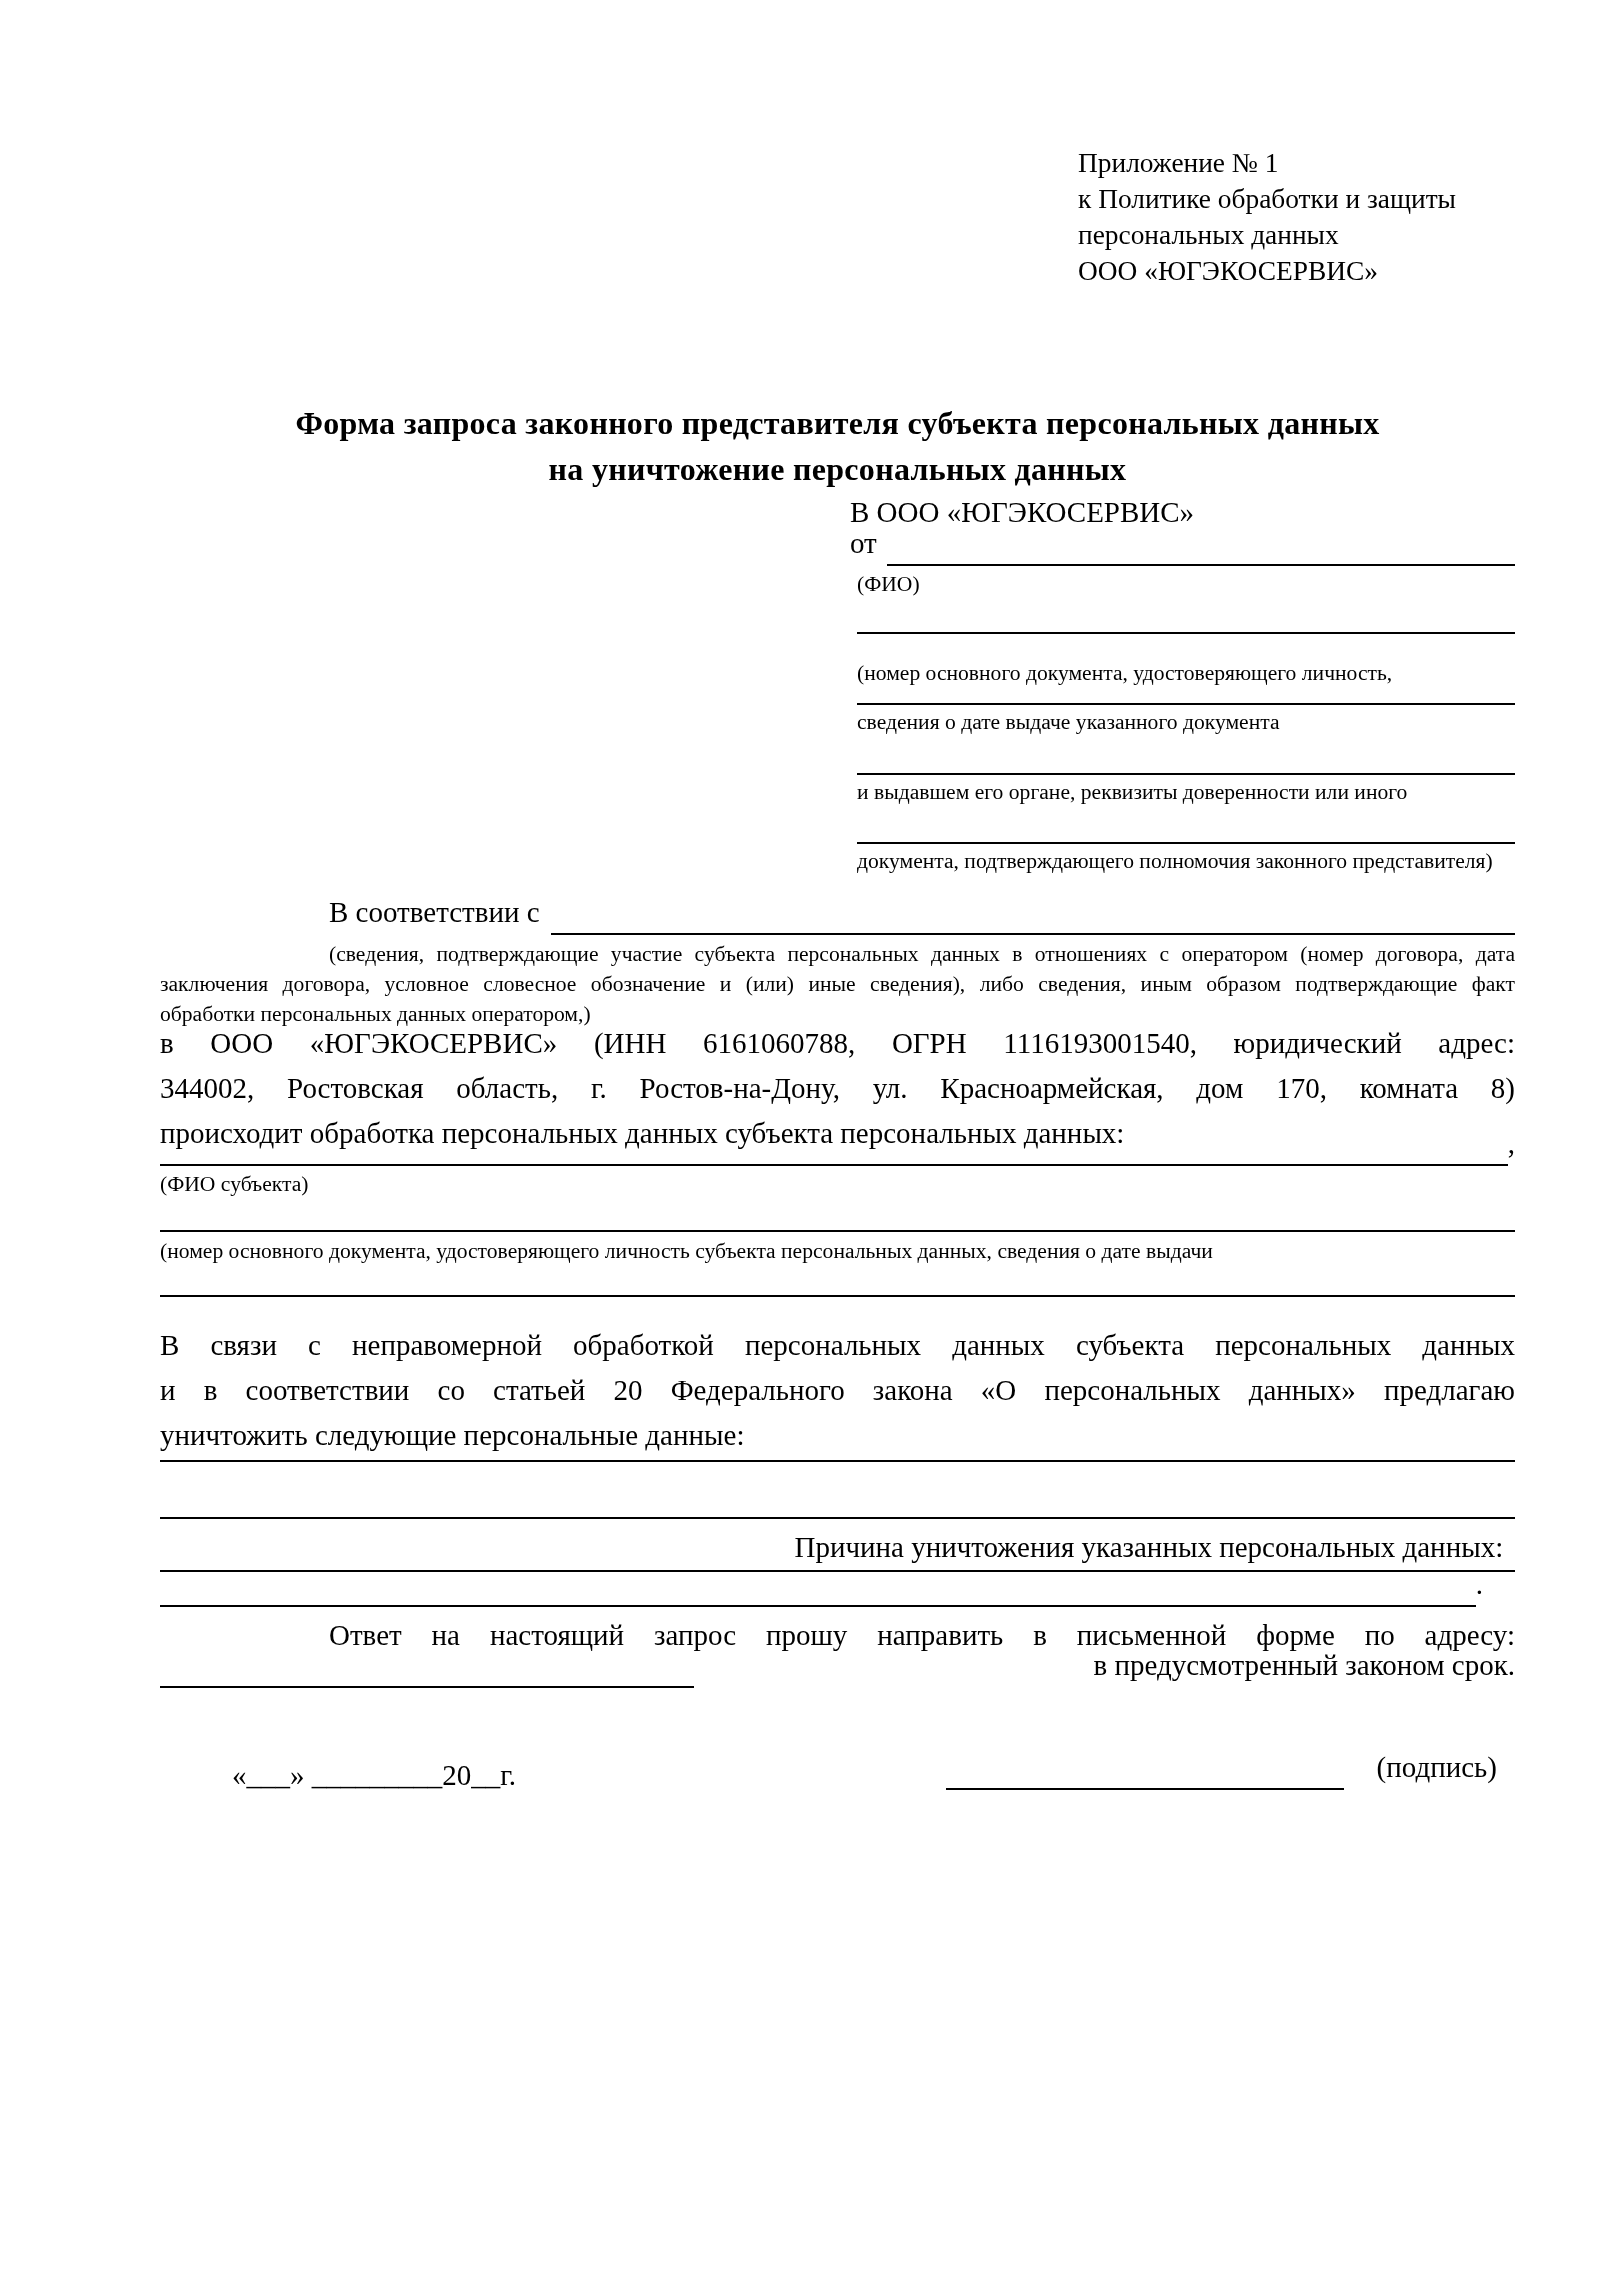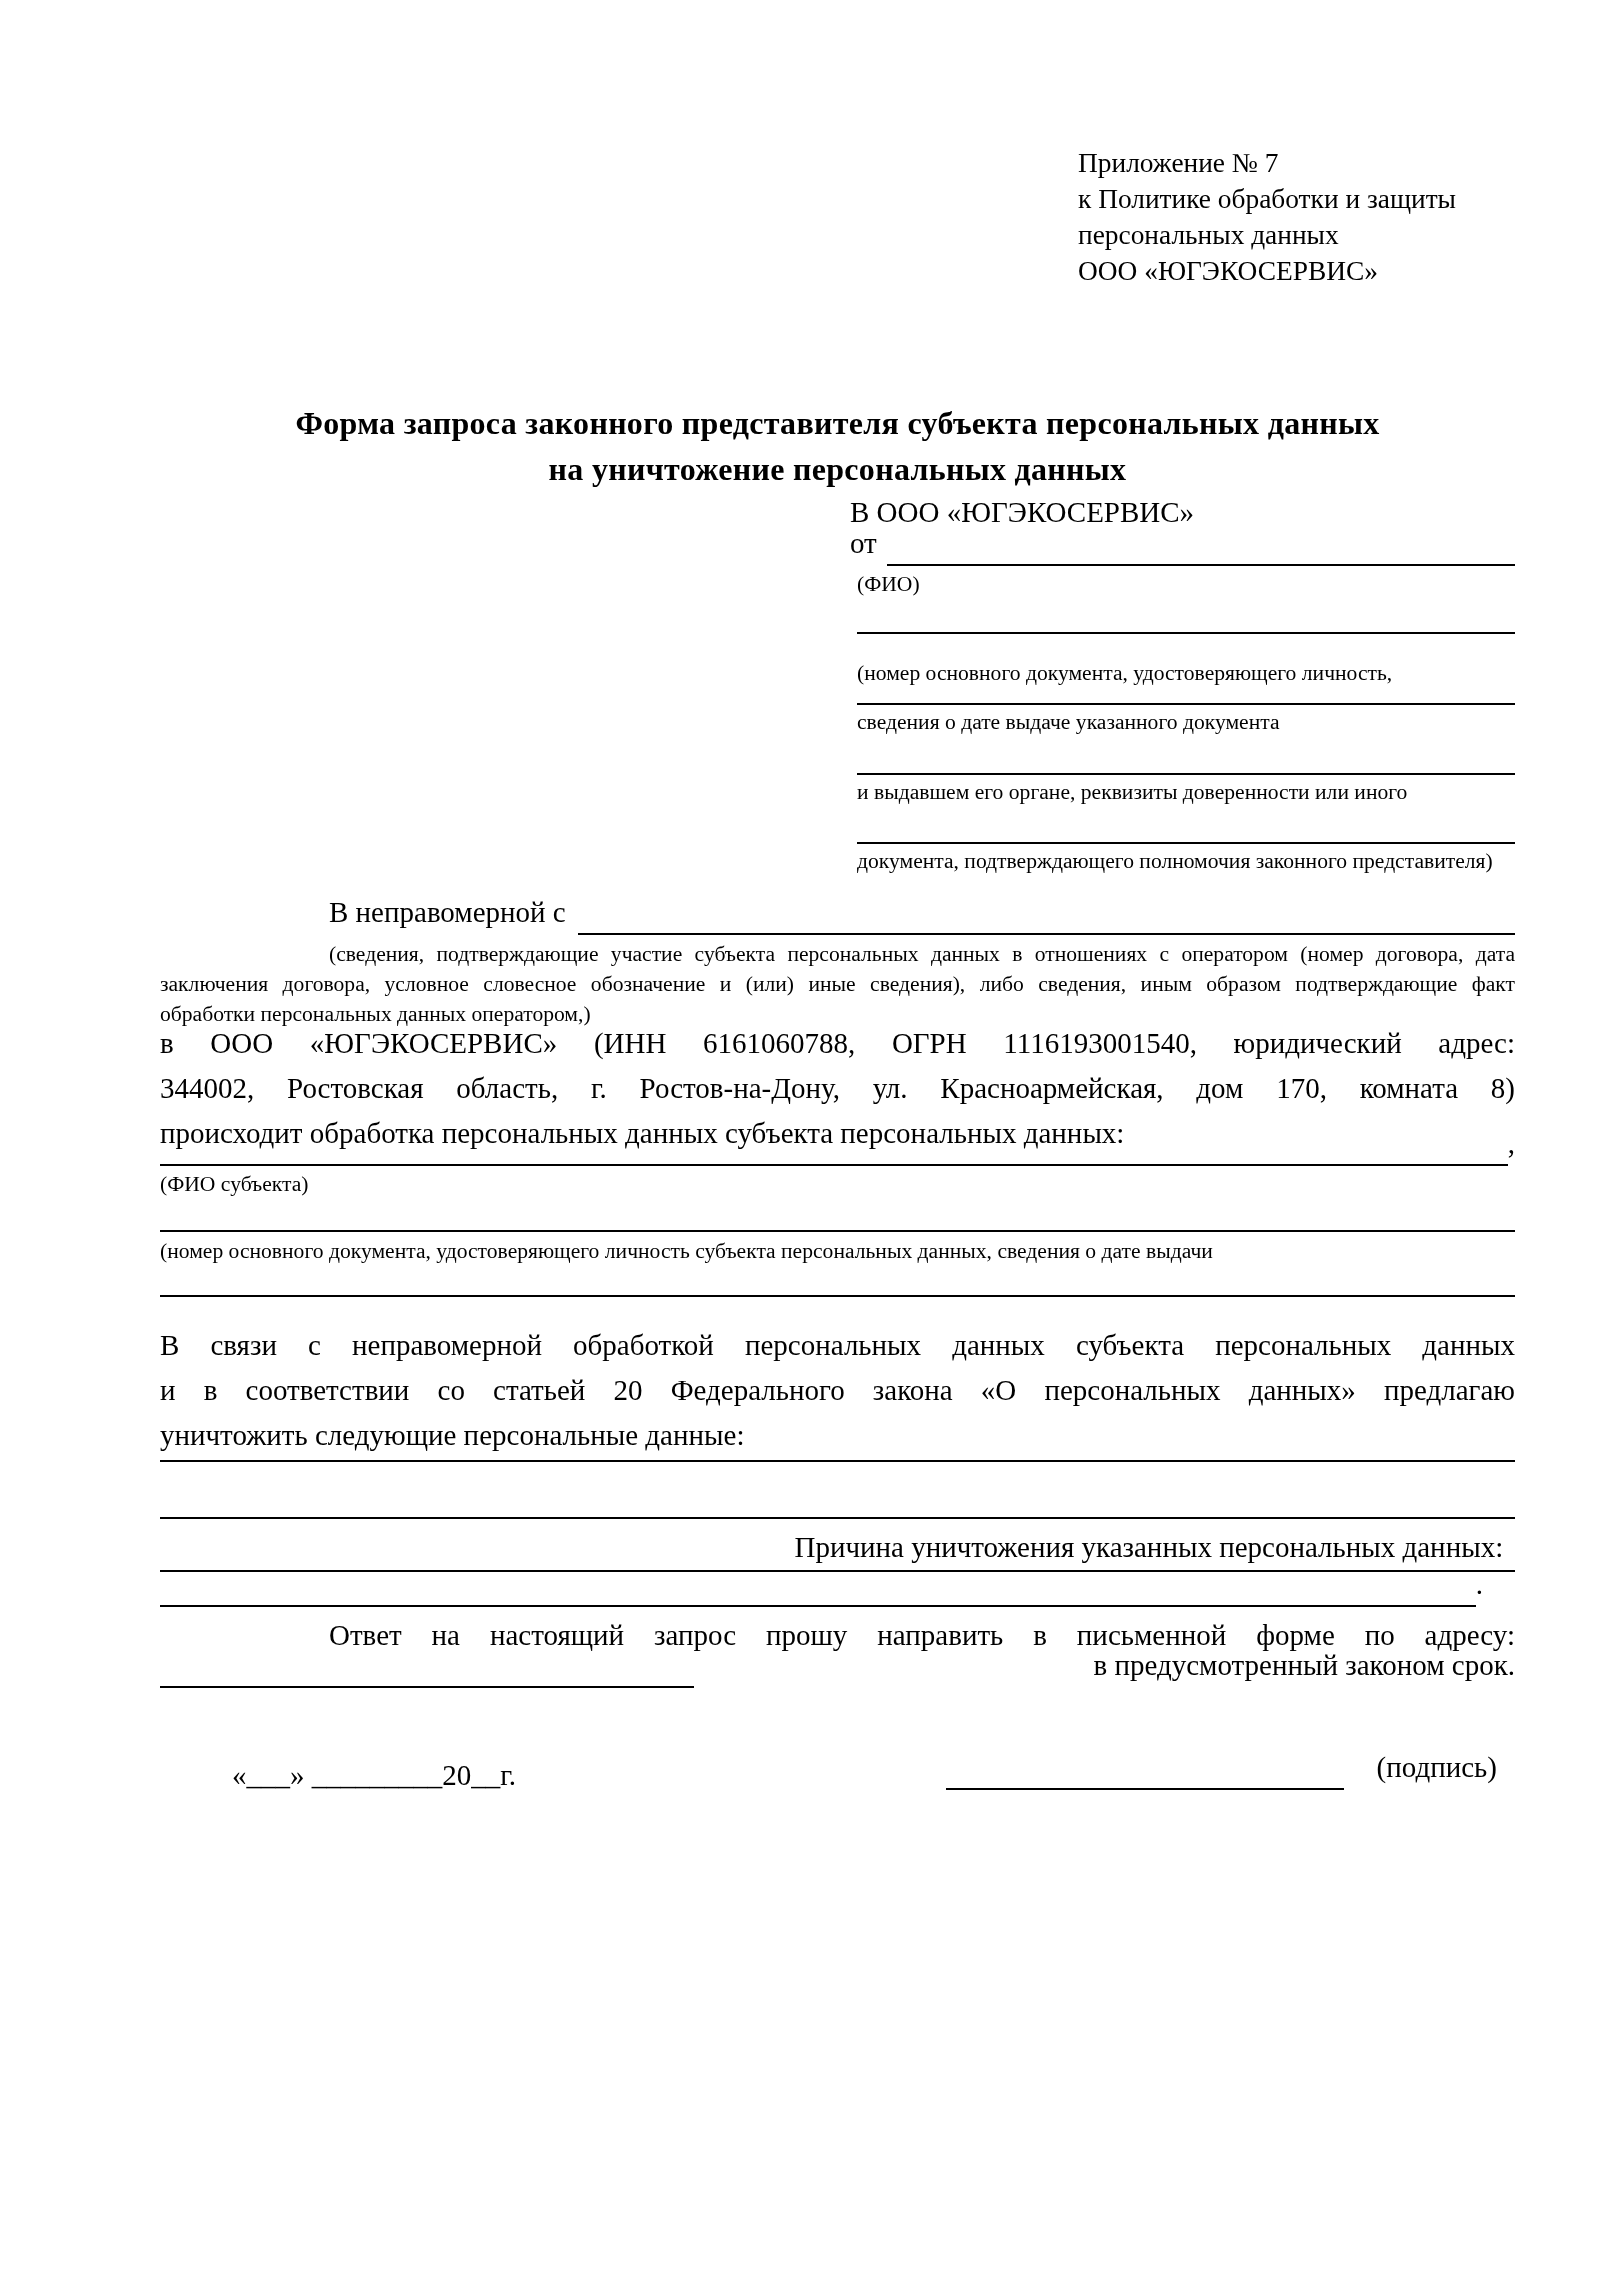--- a/index.html
+++ b/index.html
@@ -25,21 +25,21 @@
   .fill{flex:1;align-self:stretch;border-bottom:2.9px solid #000;}
   .rule{height:0;border-bottom:2.9px solid #000;}
   .indent{text-indent:169px;}
 </style>
 </head>
 <body>
 
 <div class="page">
 
   <div class="abs fs28" style="left:1078px;top:145px;width:470px;">
-    <div>Приложение № 7</div>
+    <div>Приложение № 1</div>
     <div>к Политике обработки и защиты</div>
     <div>персональных данных</div>
     <div>ООО «ЮГЭКОСЕРВИС»</div>
   </div>
 
   <div class="abs title" style="left:160px;top:400px;width:1355px;">
     <div>Форма запроса законного представителя субъекта персональных данных</div>
     <div>на уничтожение персональных данных</div>
   </div>
 
@@ -57,21 +57,21 @@
   <div class="abs rule" style="left:857px;top:703px;width:658px;"></div>
   <div class="abs cap" style="left:857px;top:710px;width:658px;">сведения о дате выдаче указанного документа</div>
 
   <div class="abs rule" style="left:857px;top:773px;width:658px;"></div>
   <div class="abs cap" style="left:857px;top:780px;width:658px;">и выдавшем его органе, реквизиты доверенности или иного</div>
 
   <div class="abs rule" style="left:857px;top:842px;width:658px;"></div>
   <div class="abs cap" style="left:857px;top:849px;width:658px;">документа, подтверждающего полномочия законного представителя)</div>
 
   <div class="abs fs30 fillrow" style="left:160px;top:896px;width:1355px;height:39px;">
-    <span style="margin-left:169px;margin-right:11.8px;white-space:nowrap;">В неправомерной с</span>
+    <span style="margin-left:169px;margin-right:11.8px;white-space:nowrap;">В соответствии с</span>
     <span class="fill"></span>
   </div>
   <div class="abs" style="left:160px;top:939px;width:1355px;font-size:21.6px;line-height:30px;">
     <div class="just indent">(сведения, подтверждающие участие субъекта персональных данных в отношениях с оператором (номер договора, дата</div>
     <div class="just">заключения договора, условное словесное обозначение и (или) иные сведения), либо сведения, иным образом подтверждающие факт</div>
     <div>обработки персональных данных оператором,)</div>
   </div>
 
   <div class="abs fs30" style="left:160px;top:1021px;width:1355px;">
     <div class="just">в ООО «ЮГЭКОСЕРВИС» (ИНН 6161060788, ОГРН 1116193001540, юридический адрес:</div>

